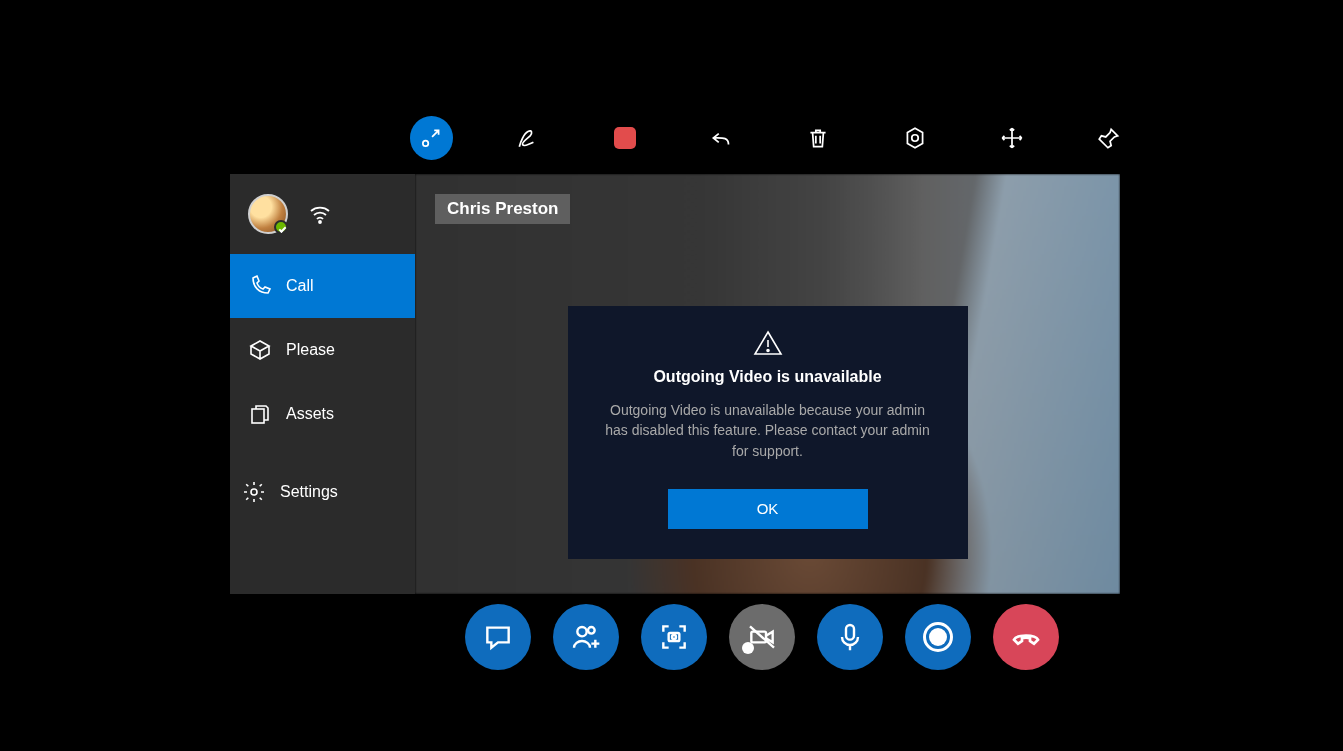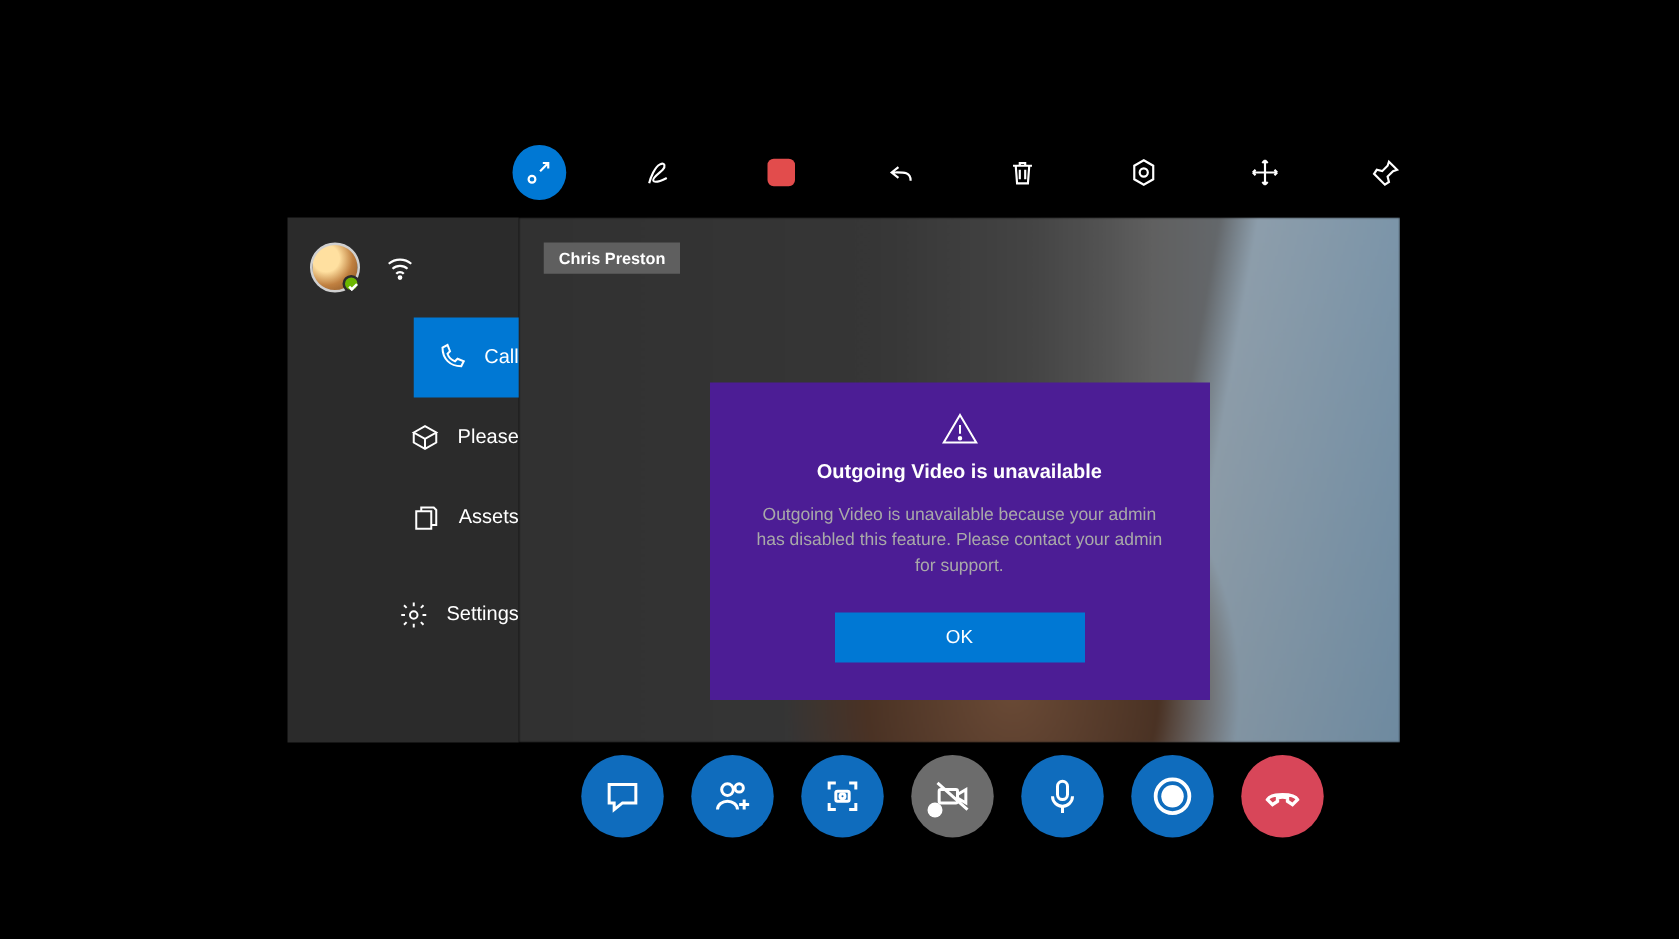--- a/index.html
+++ b/index.html
@@ -11,34 +11,34 @@
   .tb-item svg { width: 26px; height: 26px; display:block; }
   .tb-rec { width: 22px; height: 22px; background: #e24c4c; border-radius: 5px; }
   
   .content { position: absolute; left: 230px; top: 174px; width: 890px; height: 420px; display: flex; }
   .sidebar { width: 185px; background: #2b2b2b; display: flex; flex-direction: column; }
   .profile-row { height: 80px; display: flex; align-items: center; padding-left: 18px; }
   .avatar { position: relative; width: 40px; height: 40px; border-radius: 50%; background: radial-gradient(circle at 30% 30%, #ffe0a0 0 30%, #c08040 60%, #7a4a20 100%); border: 2px solid #d0d0d0; }
   .presence { position: absolute; right: -2px; bottom: -2px; width: 14px; height: 14px; background: #6bb700; border: 2px solid #2b2b2b; border-radius: 50%; }
   .presence::after{content:"";position:absolute;left:3px;top:5px;width:5px;height:2px;border-left:2px solid #fff;border-bottom:2px solid #fff;transform:rotate(-45deg);}
   .wifi { margin-left: 20px; width: 24px; height: 24px; }
-  .nav { display: flex; flex-direction: column; align-items: flex-end; }
+  .nav { display: flex; flex-direction: column; }
   .nav-item { display: flex; align-items: center; height: 64px; padding-left: 18px; gap: 14px; cursor: pointer; font-size: 16px; }
   .nav-item.active { background: #0078d4; }
   .nav-item.settings { margin-top: 14px; padding-left: 12px; }
   .nav-item svg { width: 24px; height: 24px; flex-shrink: 0; }
   .video-area { flex: 1; position: relative; overflow: hidden; }
   .video-bg { position:absolute; inset:0; background:
       radial-gradient(ellipse 260px 320px at 56% 90%, #6a4a36 0%, #4a3224 45%, rgba(0,0,0,0) 70%),
       linear-gradient(100deg, rgba(255,255,255,0.12) 72%, rgba(190,215,235,0.55) 76%, rgba(130,170,200,0.5) 100%),
       linear-gradient(90deg, #151515 0%, #1a1a1a 40%, #2a2a2a 58%, #3a3a3a 66%, #4a4a4a 72%, #5a6a78 100%);
       filter: blur(1px);
   }
-  .name-tag { position: absolute; left: 20px; top: 20px; background: #5f5f5f; color: #fff; padding: 5px 12px; font-size: 13px; font-weight: 600; }
-  .dialog { position: absolute; left: 50%; top: 132px; transform: translateX(-50%); width: 400px; background: #4c1d95; padding: 24px 30px 30px; text-align: center; z-index: 5; }
+  .name-tag { position: absolute; left: 20px; top: 20px; background: #5f5f5f; color: #fff; padding: 5px 12px; font-size: 17px; font-weight: 600; }
+  .dialog { position: absolute; left: 50%; top: 132px; transform: translateX(-50%); width: 400px; background: #0f172a; padding: 24px 30px 30px; text-align: center; z-index: 5; }
   .dialog .warn-icon { margin: 0 auto 8px; width: 30px; height: 26px; }
   .dialog h2 { font-size: 16px; font-weight: 600; margin-bottom: 14px; }
   .dialog p { font-size: 14px; color: #a9a9a9; line-height: 1.45; margin-bottom: 28px; }
   .dialog button { background: #0078d4; color: #fff; border: none; width: 200px; height: 40px; font-size: 15px; cursor: pointer; }
   
   .call-bar { position: absolute; left: 465px; top: 604px; display: flex; gap: 22px; }
   .circ { width: 66px; height: 66px; border-radius: 50%; display: flex; align-items: center; justify-content: center; cursor: pointer; position: relative; }
   .blue { background: #0f6cbd; }
   .gray { background: #6c6c6c; }
   .red { background: #d84659; }

